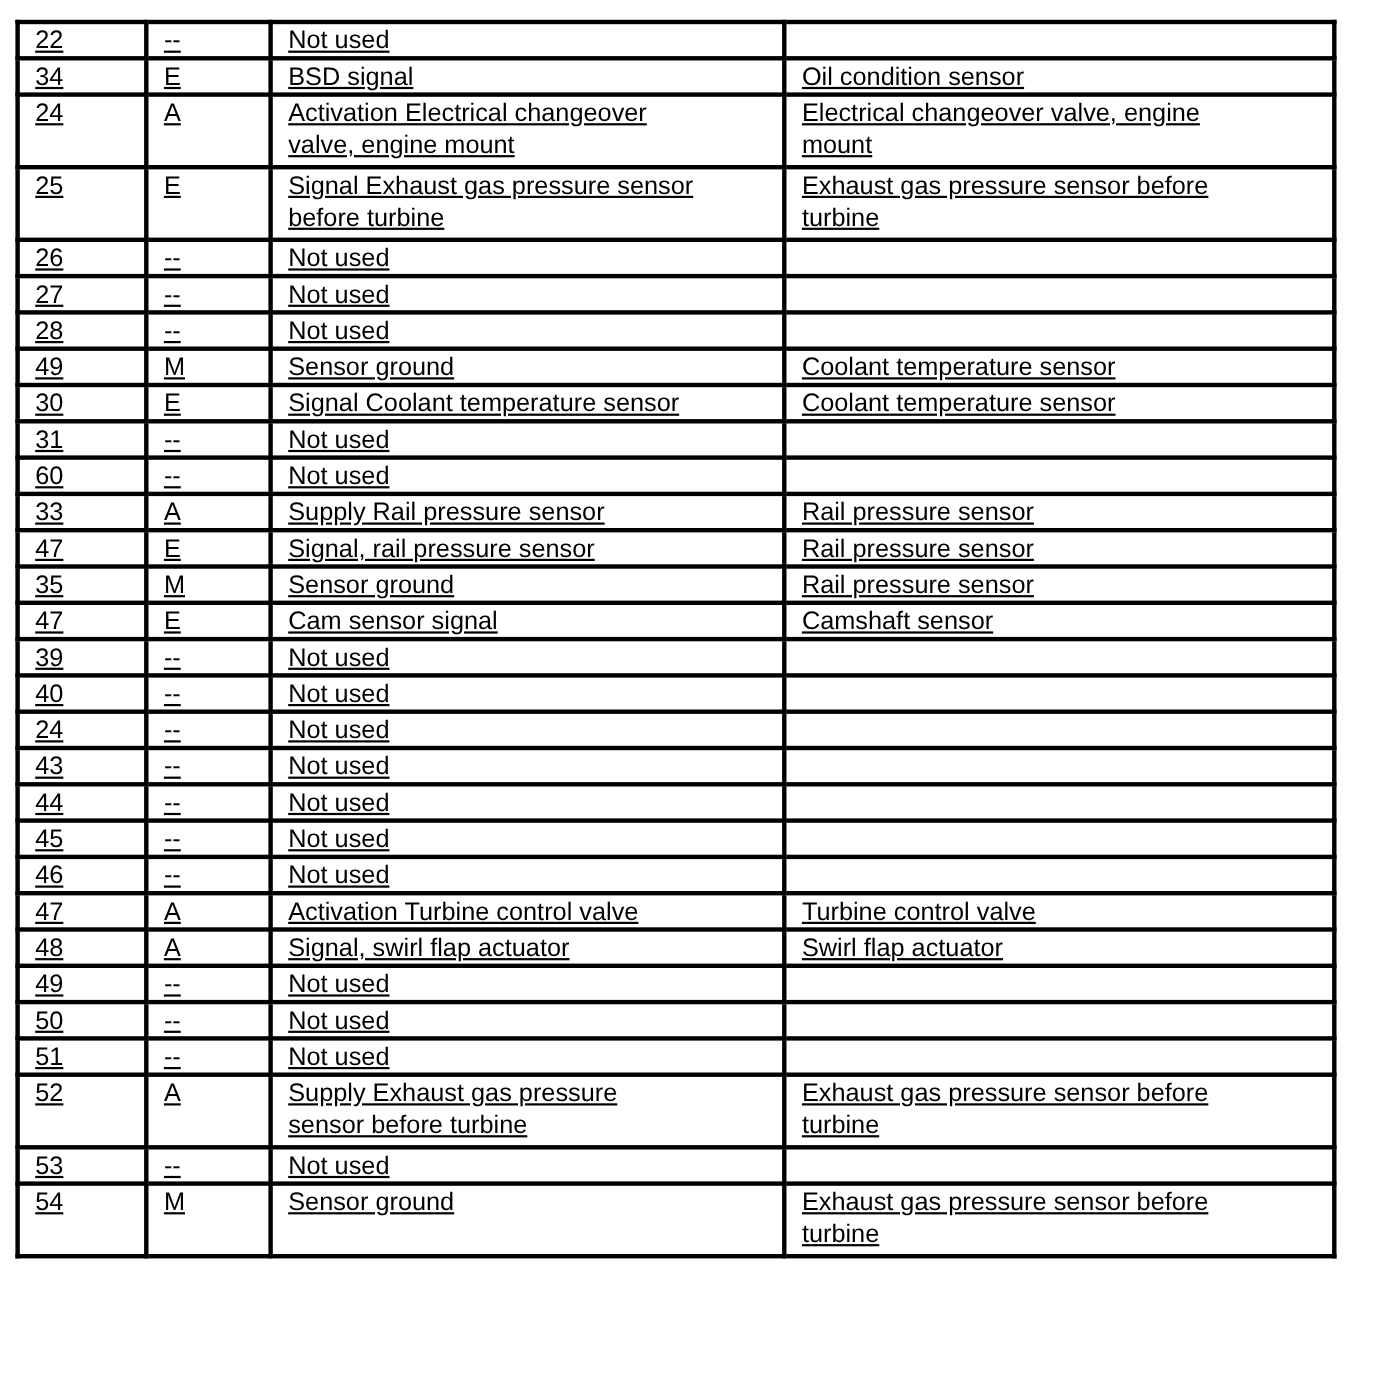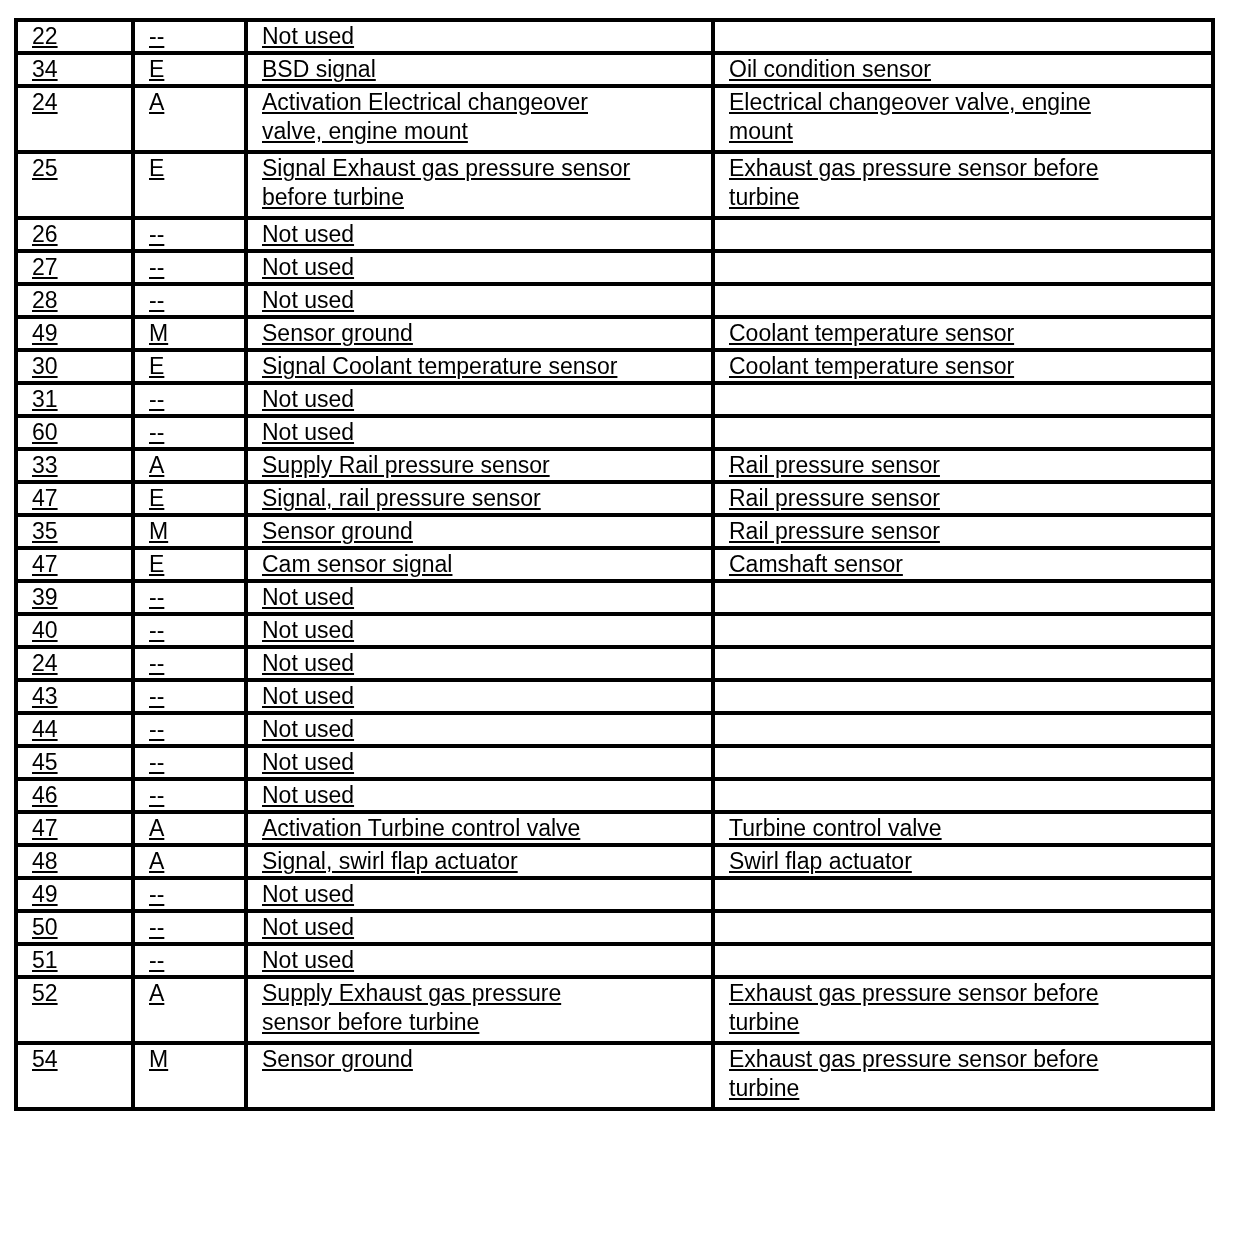--- a/index.html
+++ b/index.html
@@ -220,20 +220,26 @@
           <td></td>
         </tr>
         <tr class="row-double">
           <td>52</td>
           <td>A</td>
           <td>Supply Exhaust gas pressure
 sensor before turbine</td>
           <td>Exhaust gas pressure sensor before
 turbine</td>
         </tr>
+        <tr class="row-single">
+          <td>53</td>
+          <td>--</td>
+          <td>Not used</td>
+          <td></td>
+        </tr>
         <tr class="row-double">
           <td>54</td>
           <td>M</td>
           <td>Sensor ground</td>
           <td>Exhaust gas pressure sensor before
 turbine</td>
         </tr>
       </tbody>
   </table>
 </div>

